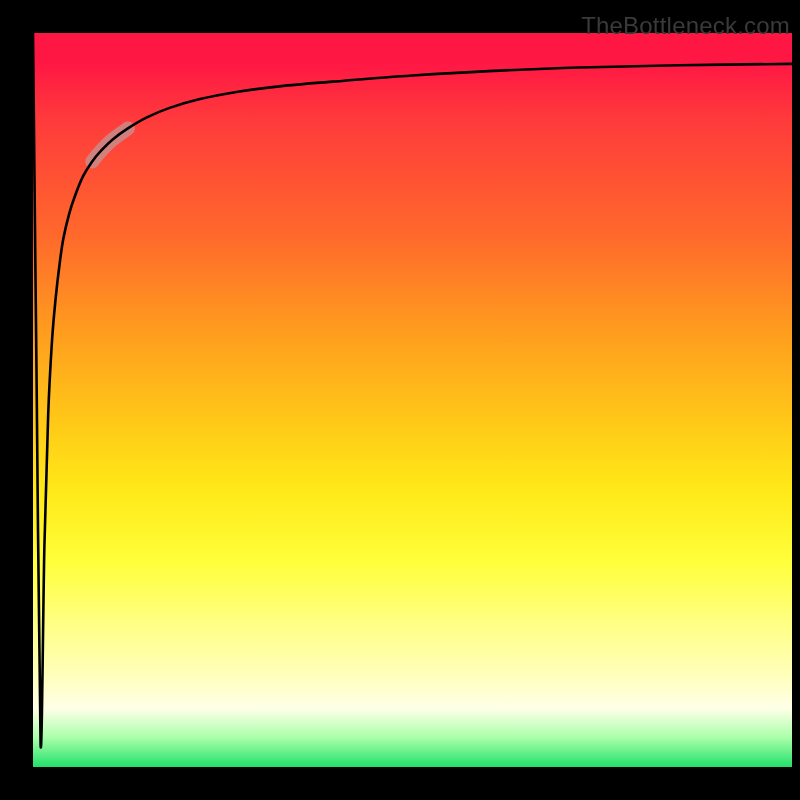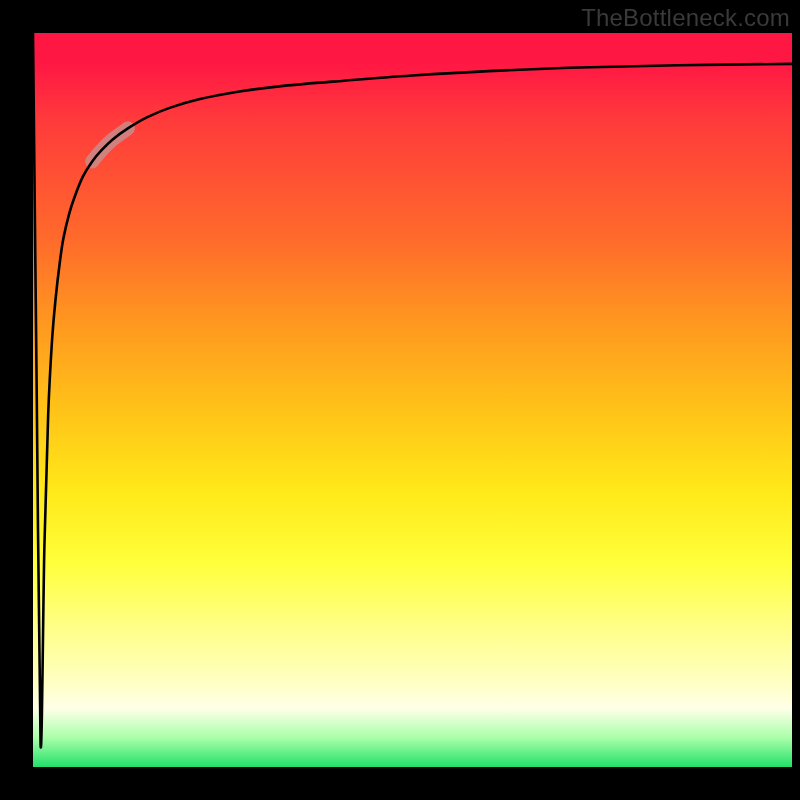--- a/index.html
+++ b/index.html
@@ -35,21 +35,21 @@
       #ffff3a 72%,
       #ffff80 80%,
       #ffffc0 88%,
       #ffffe8 92%,
       #aaffaa 96%,
       #22e06a 100%
     );
   }
   .attribution {
     position: absolute;
-    top: 4px;
+    top: 12px;
     right: 10px;
     font-size: 24px;
     font-weight: 500;
     color: #3a3a3a;
     letter-spacing: 0.2px;
     user-select: none;
   }
   svg.curve {
     position: absolute;
     left: 33px;

